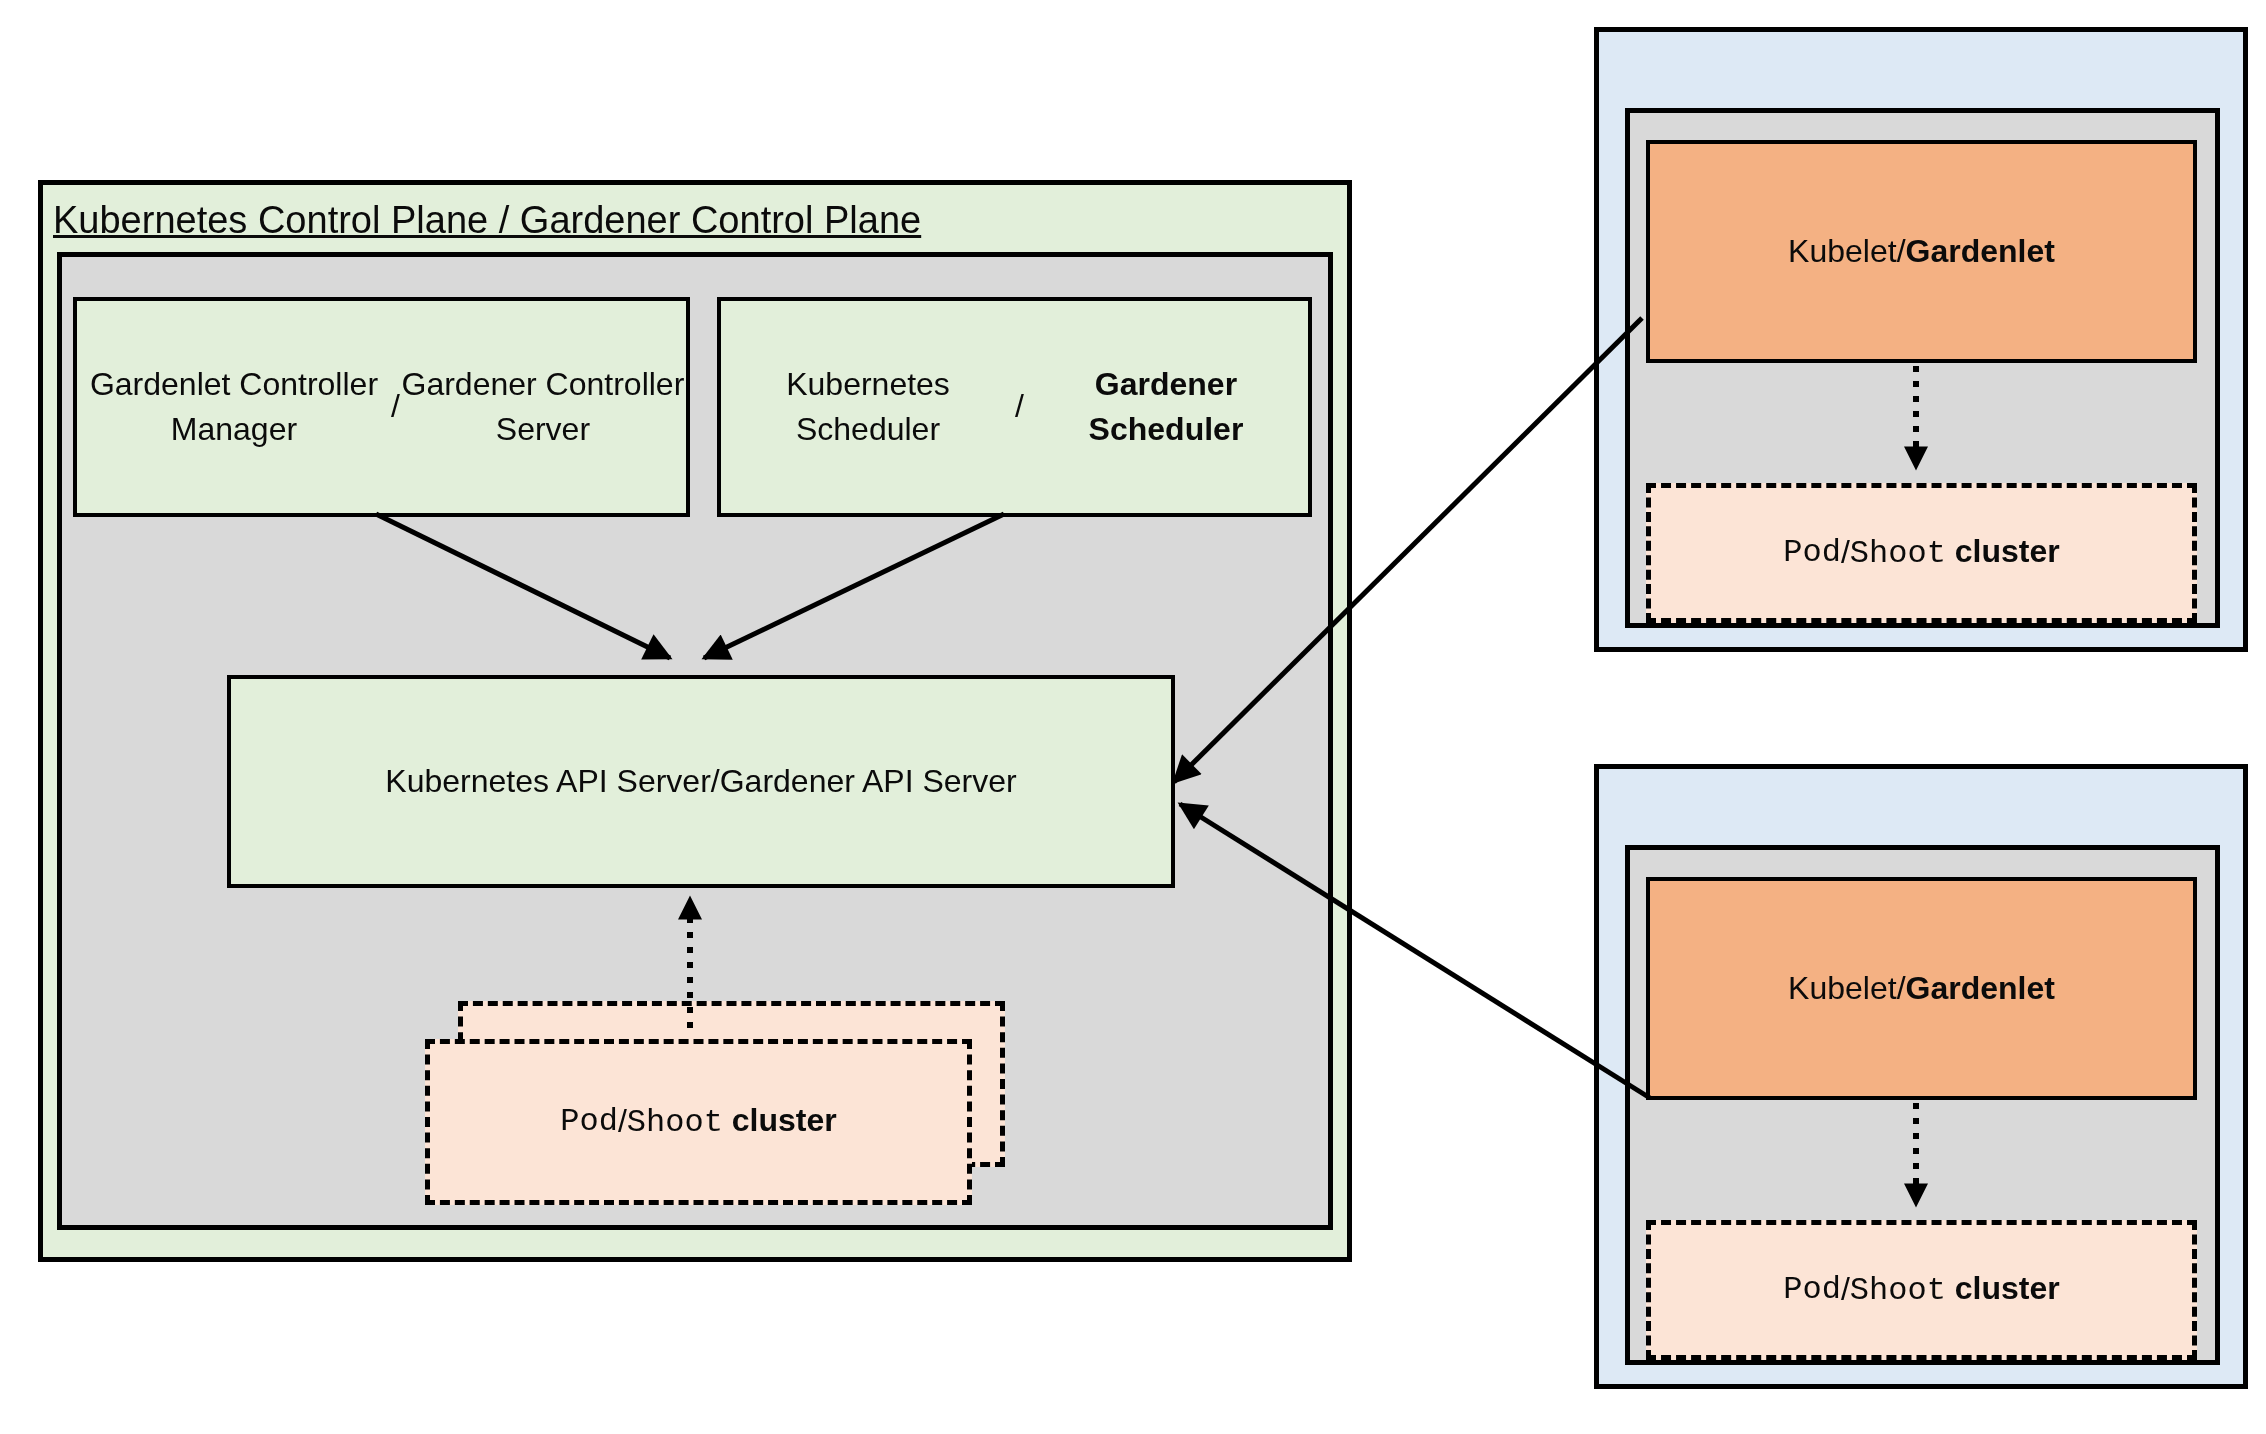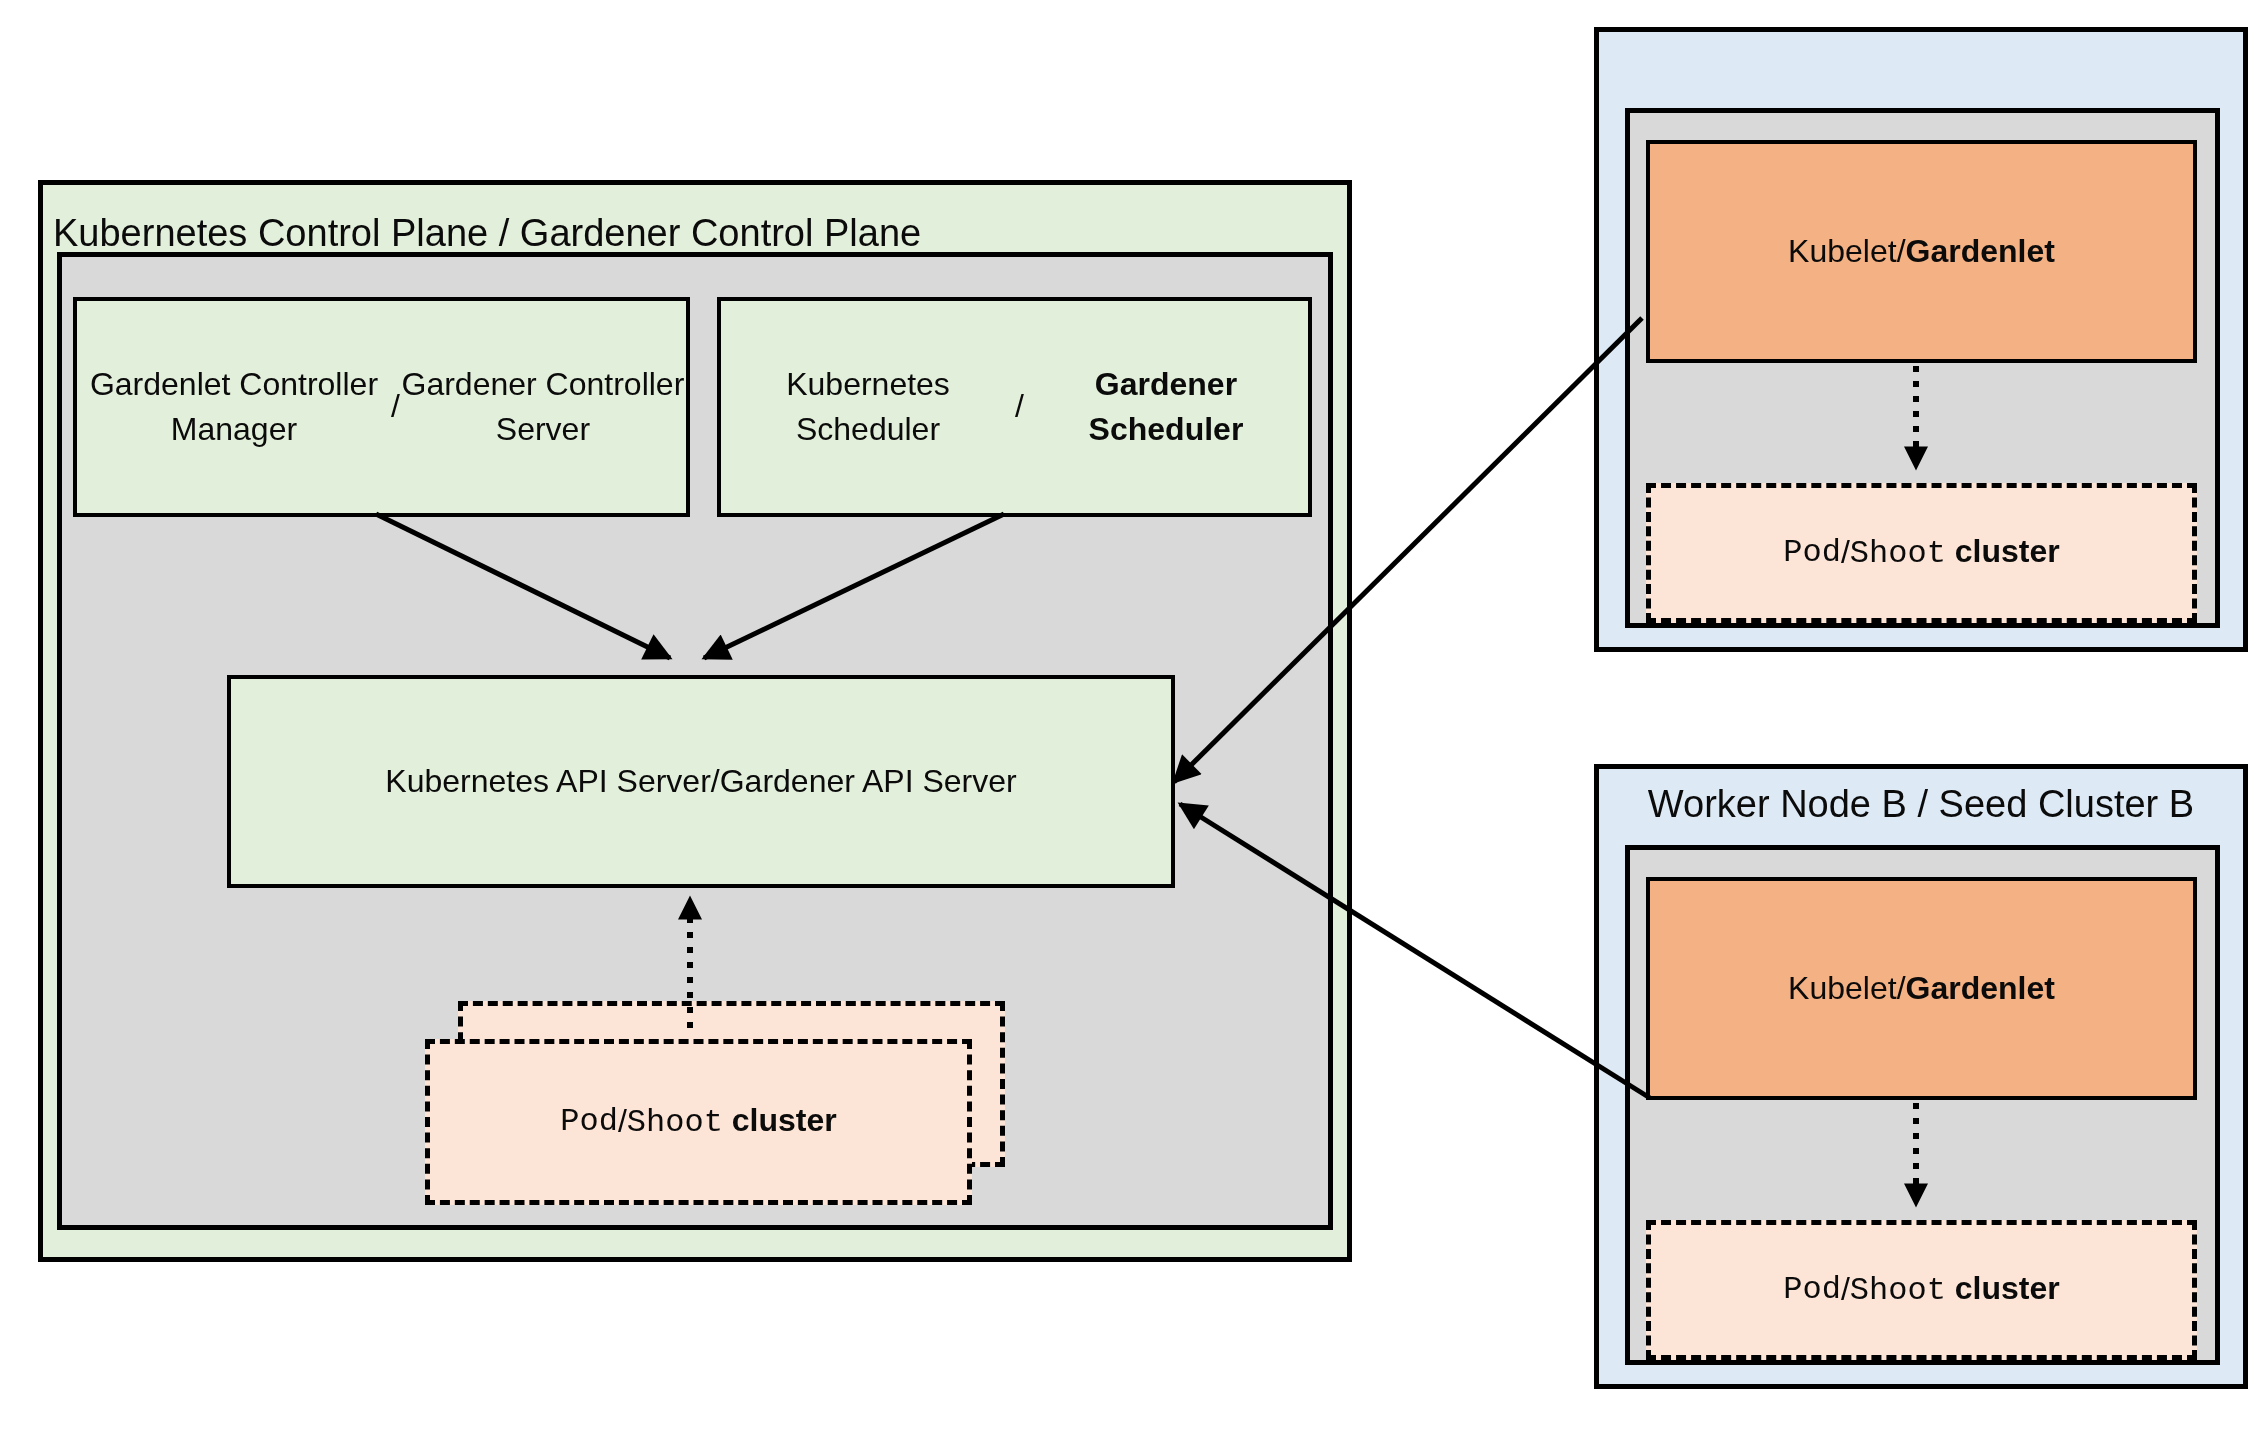--- a/index.html
+++ b/index.html
@@ -44,21 +44,21 @@
   }
   .arrow      { stroke:var(--border); stroke-width:5; fill:none; }
   .arrow-dot  { stroke:var(--border); stroke-width:6; fill:none; stroke-dasharray:6 9; }
 </style>
 </head>
 <body>
 
 <div id="diagram">
 
   <div class="box green b5" style="left:38px; top:180px; width:1314px; height:1082px;">
-    <div class="panel-title" style="left:10px; top:26px;">Kubernetes Control Plane / Gardener Control Plane</div>
+    <div class="panel-title" style="left:10px; top:13px;text-decoration:underline;">Kubernetes Control Plane / Gardener Control Plane</div>
 
     <div class="box gray b5" style="left:14px; top:67px; width:1276px; height:978px;">
 
       <div class="box green b4" style="left:11px; top:40px; width:617px; height:220px;">
         <div class="label">
           <div>Gardenlet Controller Manager</div>
           <div>/</div>
           <div>Gardener Controller Server</div>
         </div>
       </div>
@@ -115,21 +115,20 @@
             <span class="mono">Shoot</span>
             <span class="semibold">cluster</span>
           </div>
         </div>
       </div>
 
     </div>
   </div>
 
   <div class="box blue b5" style="left:1594px; top:764px; width:654px; height:625px;">
-    <div class="panel-title centered-title" style="top:13px;">Worker Node B / Seed Cluster B</div>
 
     <div class="box gray b5" style="left:26px; top:76px; width:595px; height:520px;">
 
       <div class="box orange b4" style="left:16px; top:27px; width:551px; height:223px;">
         <div class="label">
           <div>Kubelet</div>
           <div>/</div>
           <div class="bold">Gardenlet</div>
         </div>
       </div>

